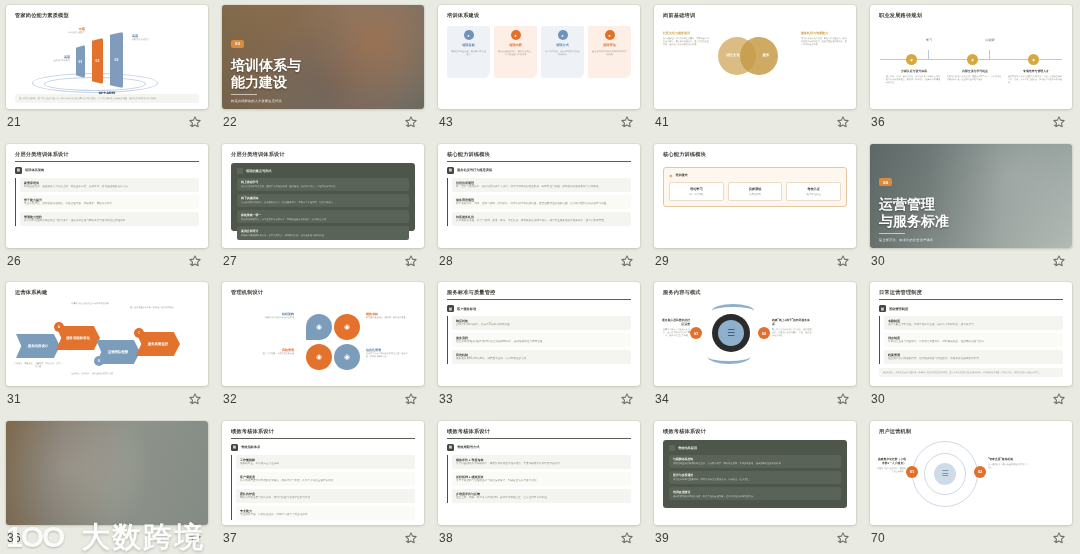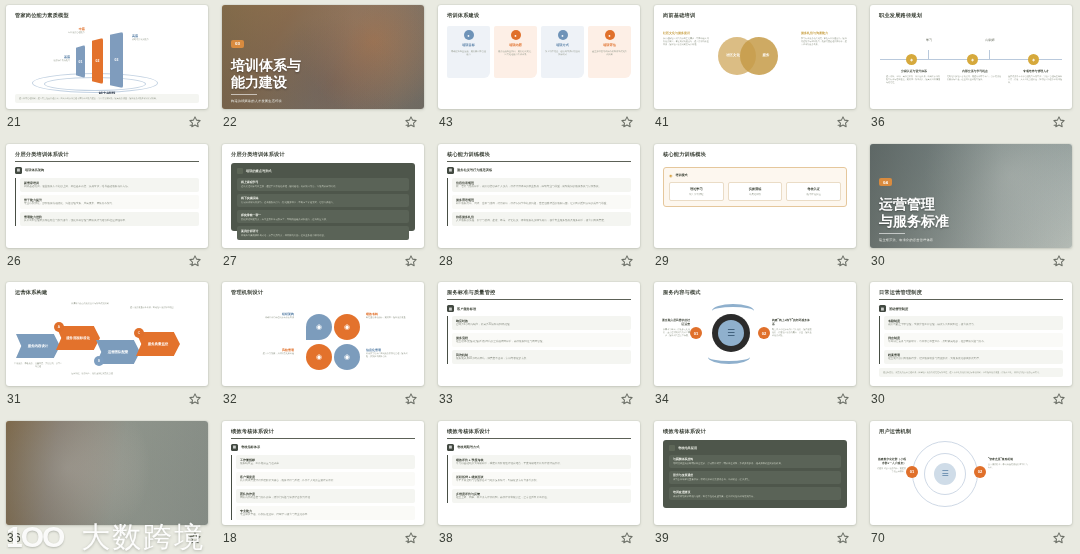--- a/index.html
+++ b/index.html
@@ -125,21 +125,21 @@
   .onum { position:absolute; width:12px;height:12px;border-radius:50%;background:#e0702b;color:#fff;font-size:4px;font-weight:bold;display:flex;align-items:center;justify-content:center; }
 
   
   #watermark {
     position:absolute; left:6px; bottom:2px; z-index:50;
     display:flex; align-items:center; gap:18px;
     pointer-events:none;
   }
   #watermark .wm-logo { font-size:30px; font-weight:bold; color:rgba(255,255,255,.92); letter-spacing:-2px;
      text-shadow:0 1px 2px rgba(90,95,85,.35); line-height:1; }
-  #watermark .wm-text { font-size:29px; font-weight:normal; color:rgba(255,255,255,.95); letter-spacing:2px;
+  #watermark .wm-text { font-size:29px; font-weight:bold; color:rgba(255,255,255,.95); letter-spacing:2px;
      text-shadow:0 1px 3px rgba(90,95,85,.4); line-height:1; }
 </style>
 </head>
 <body>
 
 <div id="grid">
     <div class="cell">
       <div class="thumb-wrap">
        <div class="thumb">
           <div class="s">
@@ -689,21 +689,21 @@
               </div>
               <div class="panel alt">
       <div class="lbl">专业能力</div>
       <div class="txt">专业知识掌握、技能认证达标、持续学习提升与专业化水平</div>
               </div>
             </div>
           </div>
         </div>
      </div>
      <div class="meta">
-       <span class="slide-num">18</span>
+       <span class="slide-num">37</span>
        <svg class="star" viewBox="0 0 24 24" fill="none" stroke="#3b4038" stroke-width="1.8" stroke-linejoin="round">
           <path d="M12 3.2l2.7 5.6 6.1.85-4.45 4.3 1.08 6.05L12 17.15 6.57 20l1.08-6.05L3.2 9.65l6.1-.85z"></path>
           <path d="M3.6 17.6h4" stroke-linecap="round"></path>
         </svg>
      </div>
     </div>
     <div class="cell">
       <div class="thumb-wrap">
        <div class="thumb">
           <div class="s">

